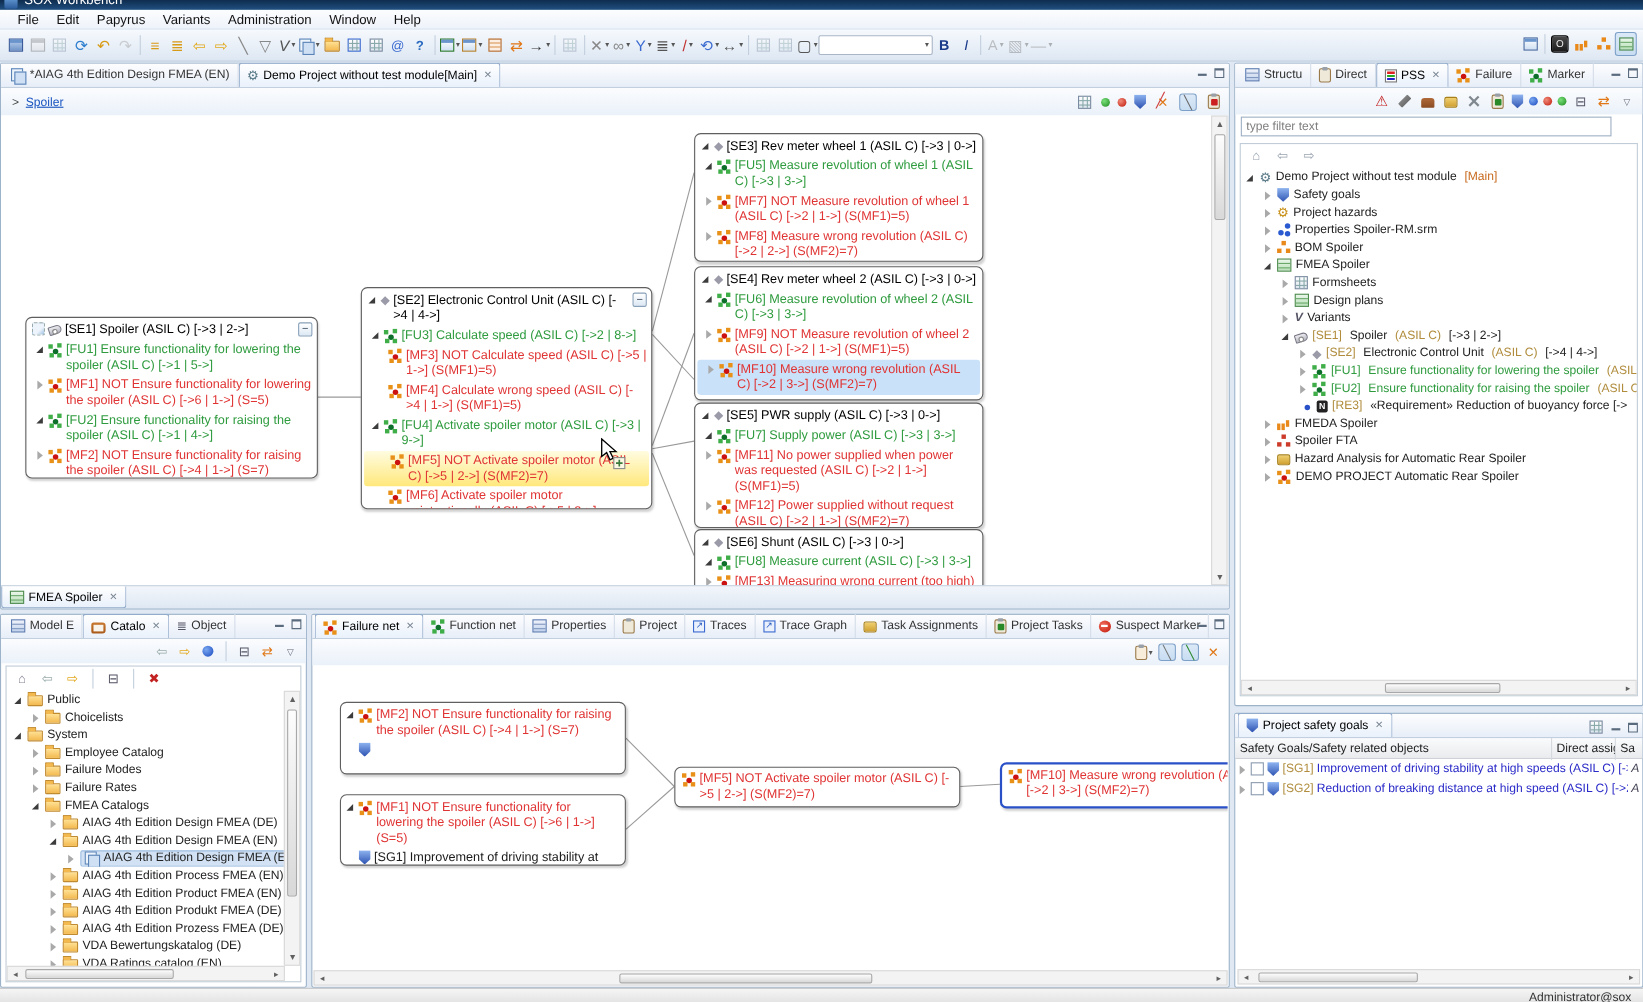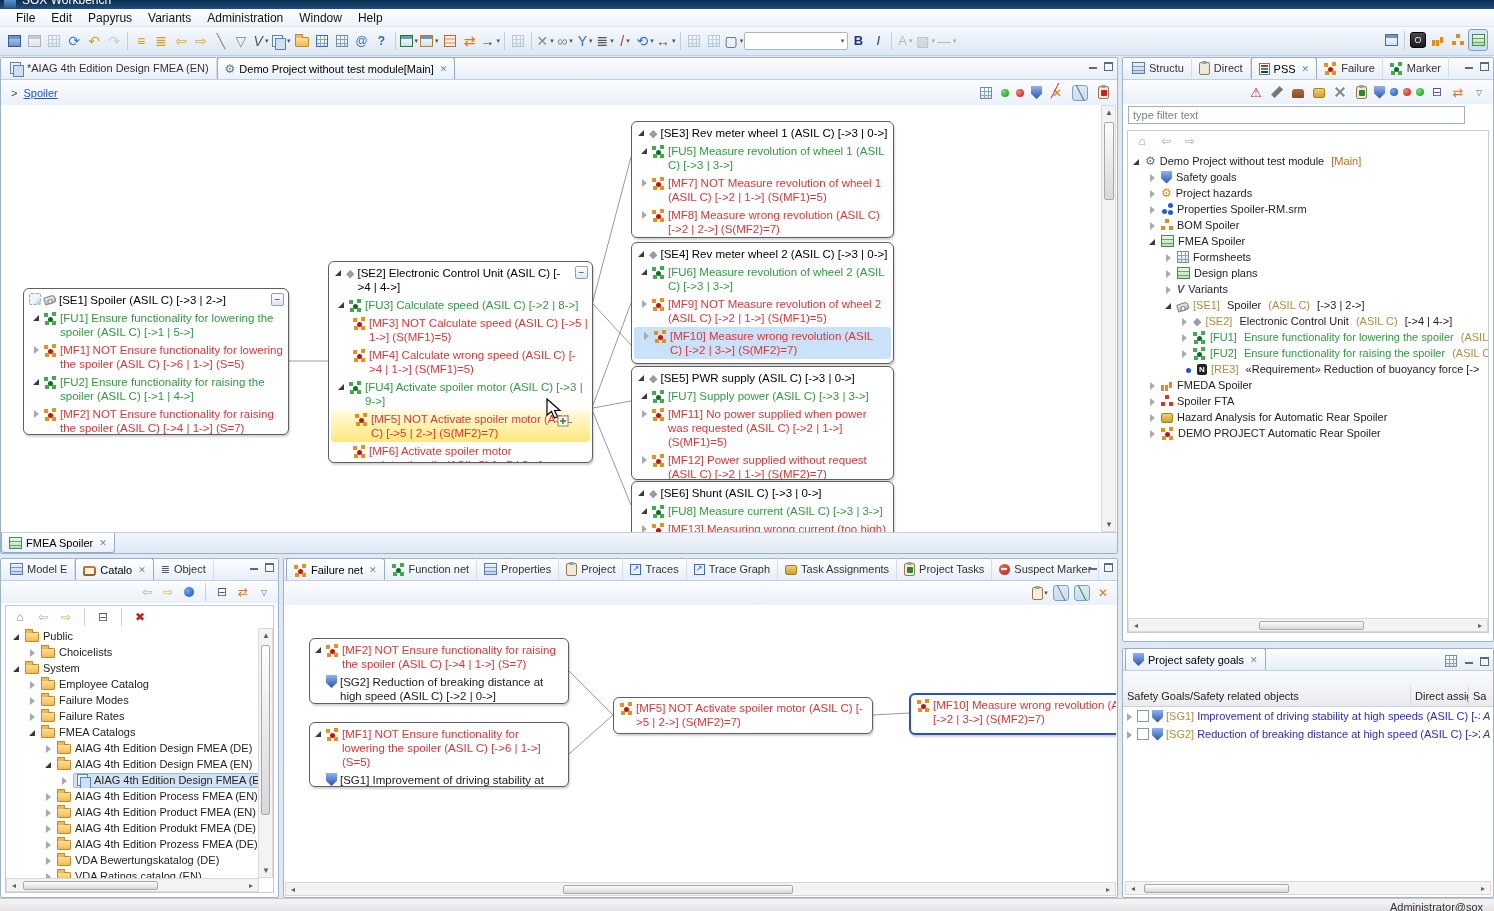--- a/index.html
+++ b/index.html
@@ -126,21 +126,21 @@
 .tan{color:#b08c3c}
 .orange{color:#c86a1e}
 .green{color:#2e9b3e}
 .bluetxt{color:#2a2ac8}
 .selrow{background:#d2e2f4;border:1px solid #9cbce0;border-radius:2px}
 
 .crumb a{color:#1a55c0;text-decoration:underline}
 
 .filter{border:1px solid #9db0c4;background:#fff;height:18px;width:100%;font-size:11px;color:#808080;padding:0 4px;font-family:"Liberation Sans","DejaVu Sans",sans-serif}
 
-.gth{display:flex;height:36px;background:linear-gradient(#fafbfc,#e9ebee);border-bottom:1px solid #cdd2d8;align-items:flex-end;font-size:11px;color:#222}
+.gth{display:flex;height:19px;background:linear-gradient(#fafbfc,#e9ebee);border-bottom:1px solid #cdd2d8;align-items:flex-start;font-size:11px;color:#222}
 .gth .c{padding:0 4px;border-right:1px solid #d6dade;height:20px;display:flex;align-items:center;overflow:hidden;white-space:nowrap}
 .grow{display:flex;align-items:center;height:18px;gap:3px;padding-left:2px;white-space:nowrap;overflow:hidden}
 svg.wire{position:absolute;left:0;top:0;pointer-events:none}
 svg.wire line{stroke:#9a9a9a;stroke-width:1}
 </style>
 </head>
 <body>
 
 <div class="abs titlebar">
   <span class="tico"></span>
@@ -986,21 +986,20 @@
       <line x1="588" y1="110" x2="624" y2="108"></line>
     </svg>
     <div class="fbox" style="left:24px;top:33px;width:260px;height:66px">
       <div class="br mf" style="padding-left:4px;padding-top:4px">
           <span class="tw e"></span>
           <span class="netr"></span>
           <span class="bx">[MF2] NOT Ensure functionality for raising the spoiler (ASIL C) [-&gt;4 | 1-&gt;]  (S=7)</span>
         </div>
       <div class="br sg" style="padding-left:16px">
           <span class="mshield"></span>
-          <span class="bx">[SG2] Reduction of breaking distance at high speed (ASIL C) [-&gt;2 | 0-&gt;]</span>
         </div>
     </div>
     <div class="fbox" style="left:24px;top:117px;width:260px;height:65px">
       <div class="br mf" style="padding-left:4px;padding-top:4px">
           <span class="tw e"></span>
           <span class="netr"></span>
           <span class="bx">[MF1] NOT Ensure functionality for lowering the spoiler (ASIL C) [-&gt;6 | 1-&gt;]  (S=5)</span>
         </div>
       <div class="br sg" style="padding-left:16px">
           <span class="mshield"></span>

